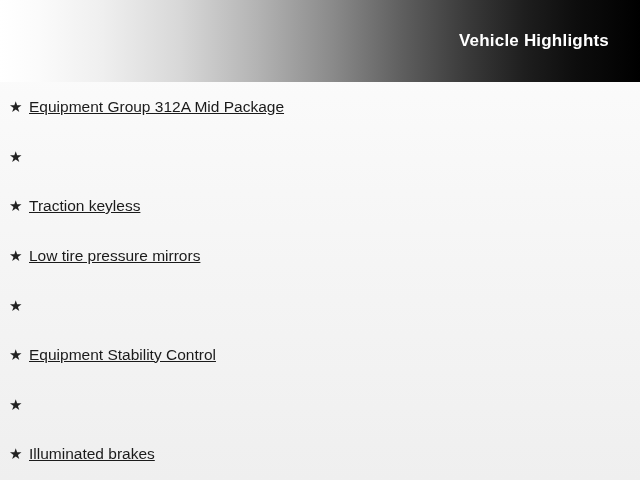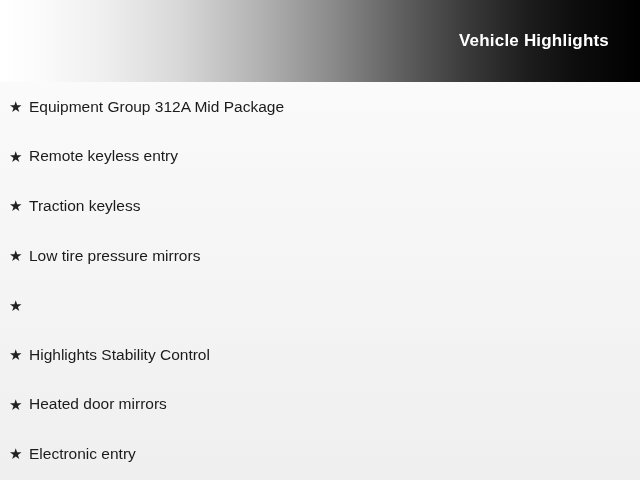--- a/index.html
+++ b/index.html
@@ -65,66 +65,65 @@
     min-width: 20px;
     font-size: 15px;
     color: #222222;
     line-height: 1;
     text-align: left;
   }
   .item-label {
     font-size: 15.5px;
     color: #1b1b1b;
     white-space: nowrap;
+    text-decoration: underline;
   }
 </style>
 </head>
 <body>
 
 <div class="page">
 
   <div class="header">
     <div class="header-title">Vehicle Highlights</div>
   </div>
 
   <div class="list">
 
     <div class="list-item">
       <span class="bullet">★</span>
       <span class="item-label">Equipment Group 312A Mid Package</span>
     </div>
 
     <div class="list-item">
       <span class="bullet">★</span>
-      <span class="item-label">Remote keyless entry</span>
     </div>
 
     <div class="list-item">
       <span class="bullet">★</span>
       <span class="item-label">Traction keyless</span>
     </div>
 
     <div class="list-item">
       <span class="bullet">★</span>
       <span class="item-label">Low tire pressure mirrors</span>
     </div>
 
     <div class="list-item">
       <span class="bullet">★</span>
     </div>
 
     <div class="list-item">
       <span class="bullet">★</span>
-      <span class="item-label">Highlights Stability Control</span>
+      <span class="item-label">Equipment Stability Control</span>
     </div>
 
     <div class="list-item">
       <span class="bullet">★</span>
-      <span class="item-label">Heated door mirrors</span>
     </div>
 
     <div class="list-item">
       <span class="bullet">★</span>
-      <span class="item-label">Electronic entry</span>
+      <span class="item-label">Illuminated brakes</span>
     </div>
 
   </div>
 </div>
 
 </body></html>

